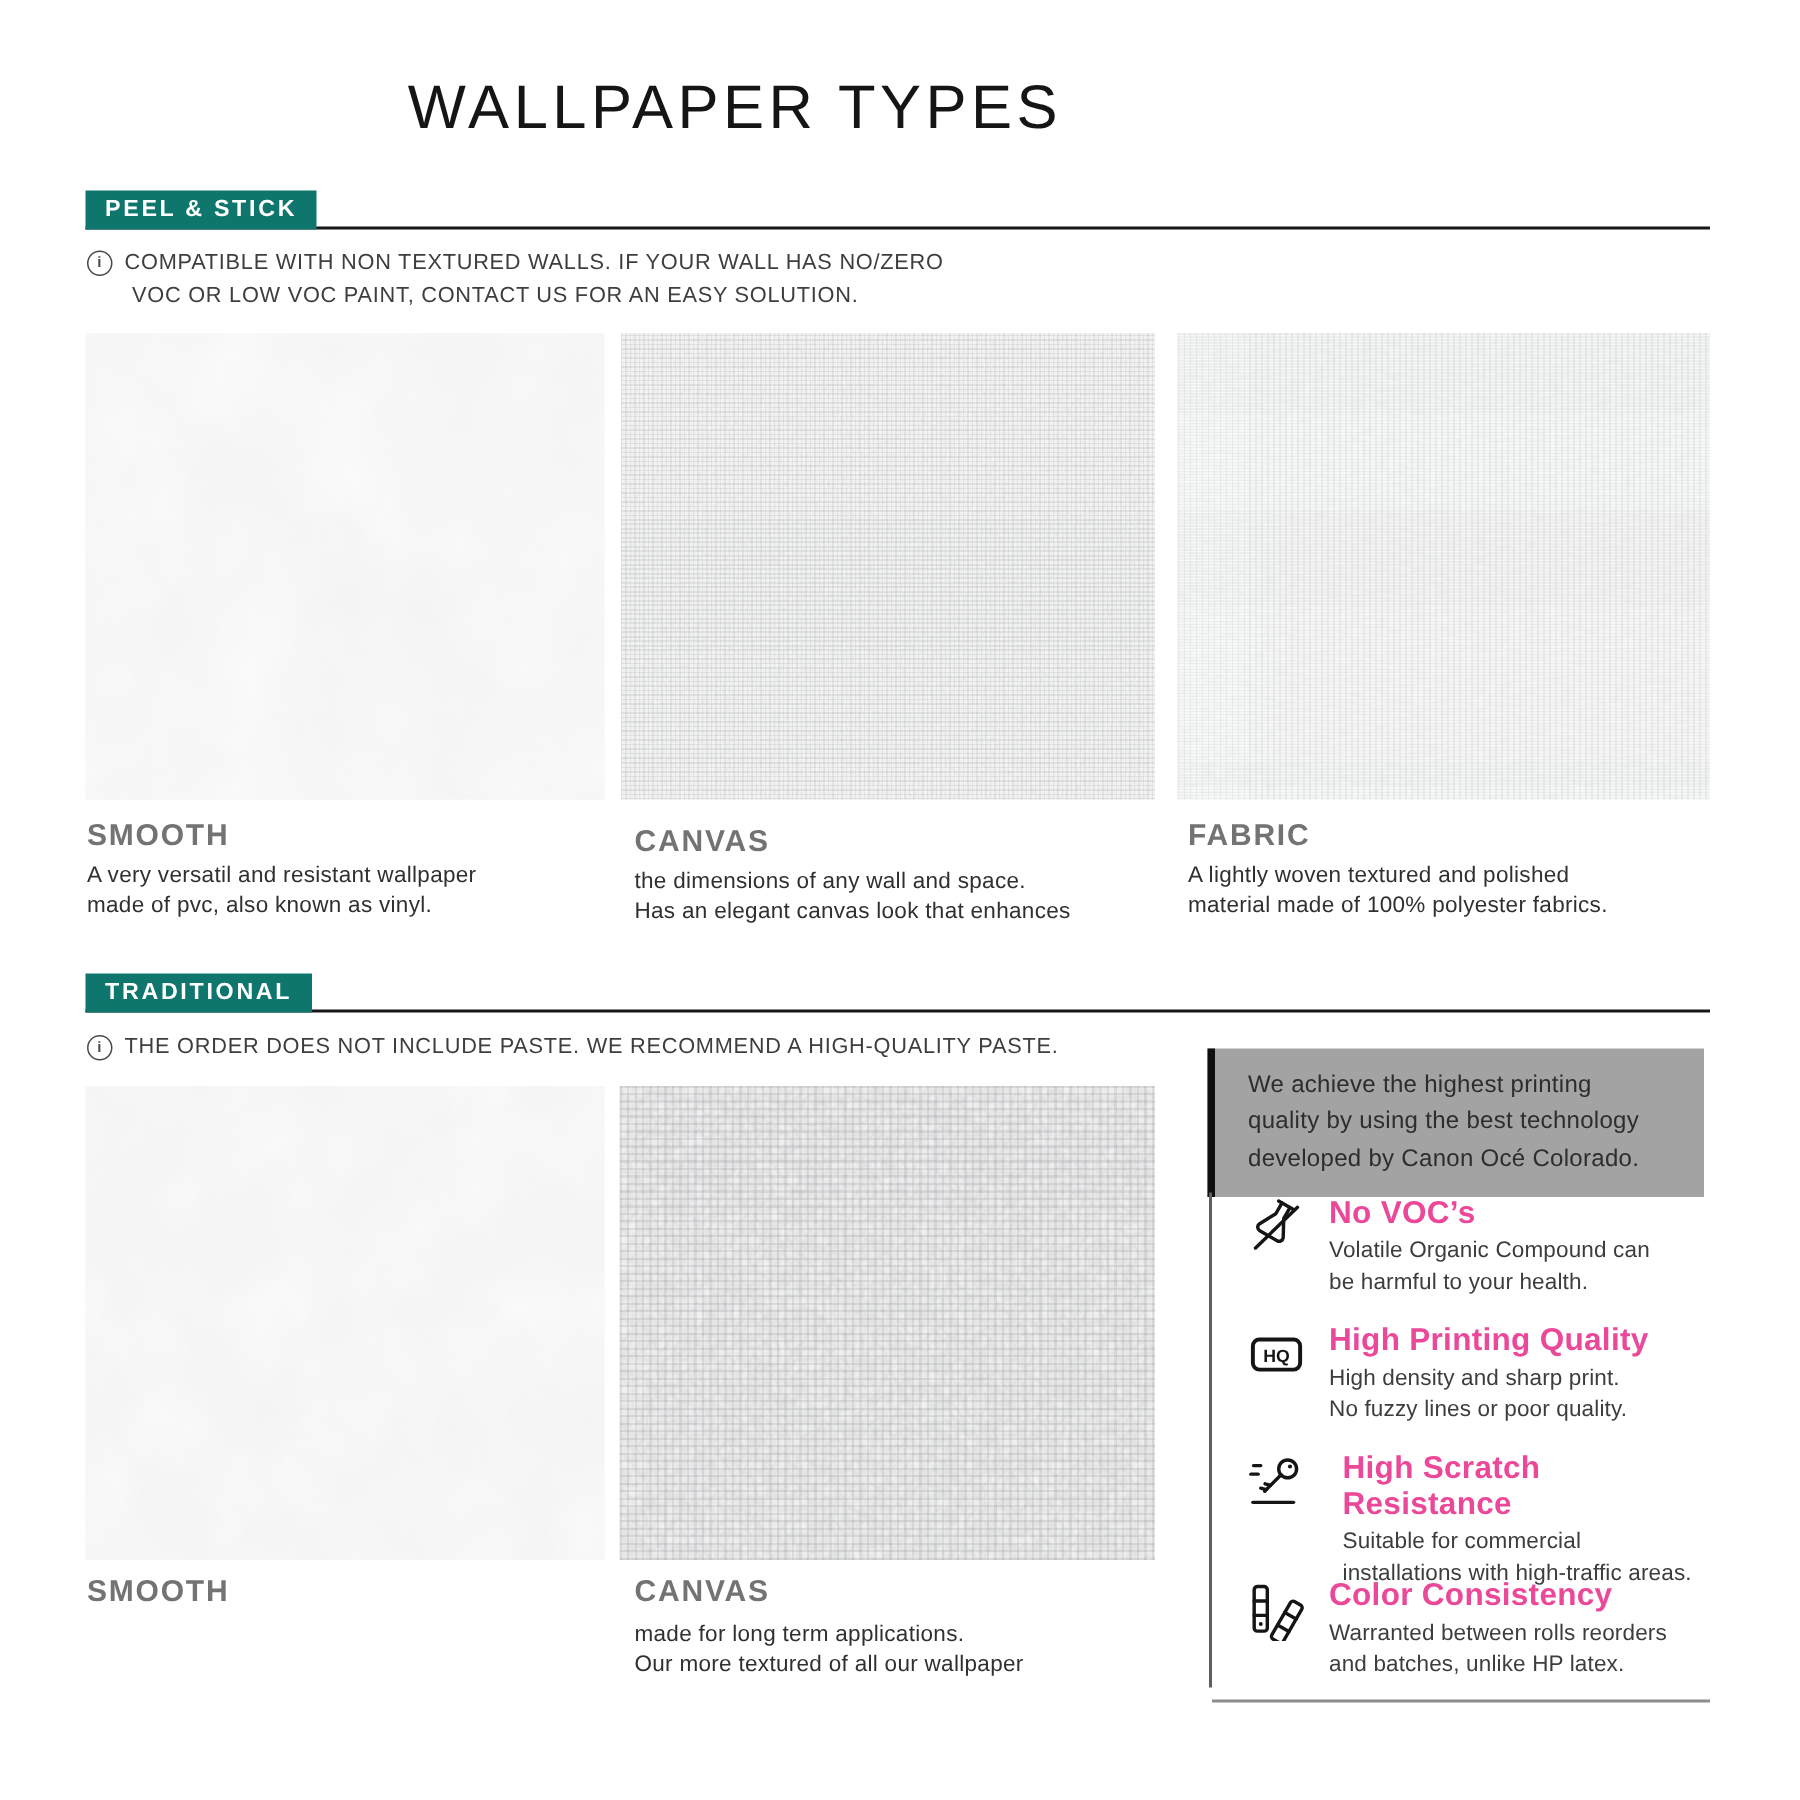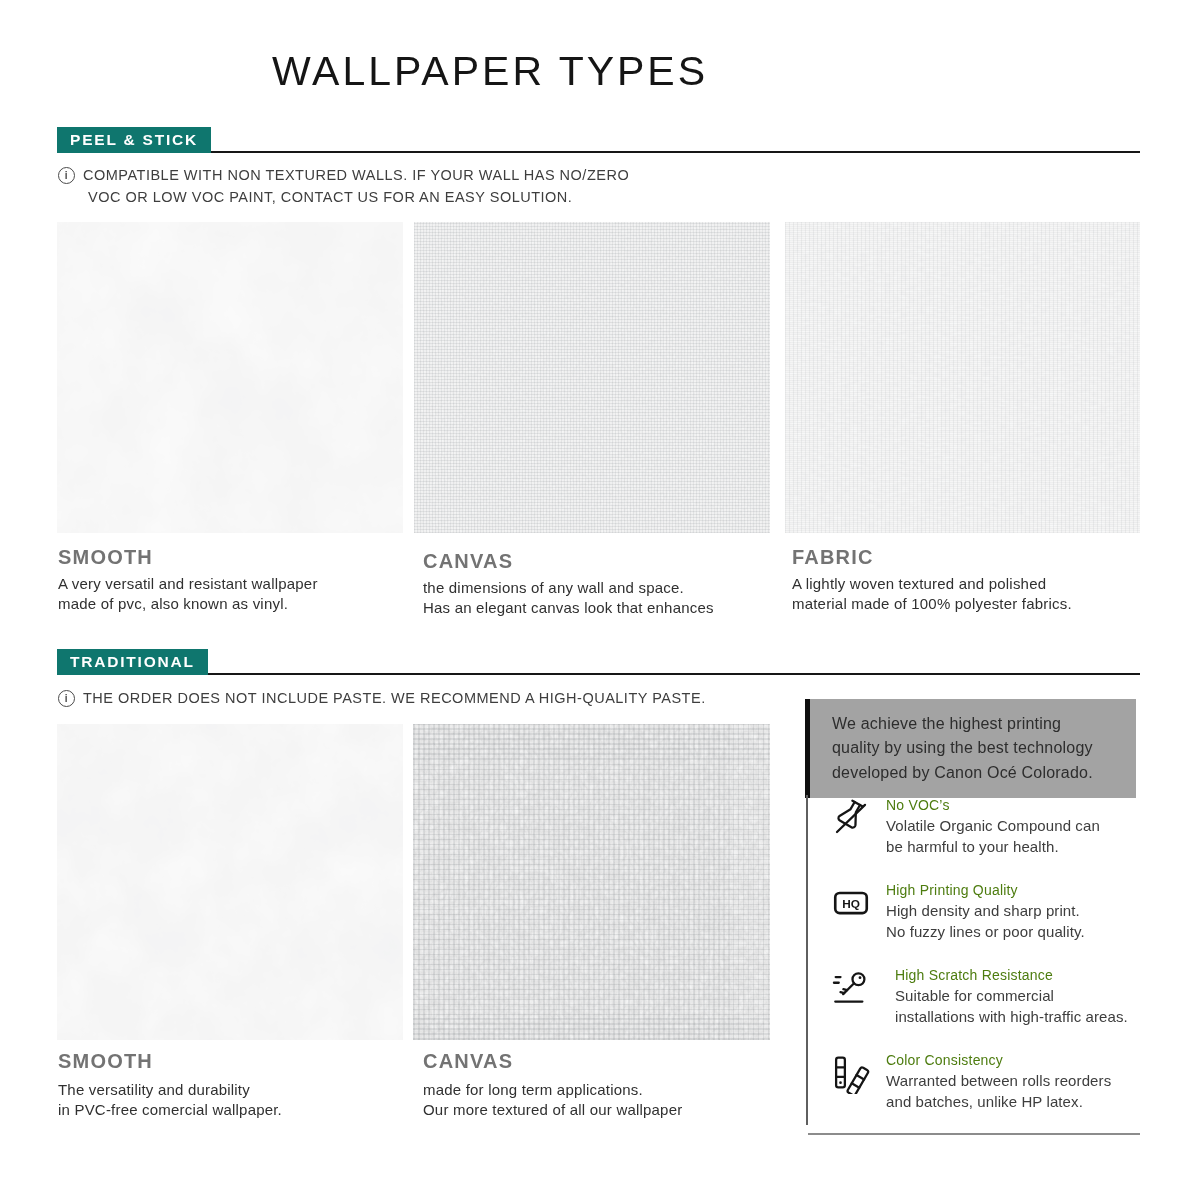--- a/index.html
+++ b/index.html
@@ -41,21 +41,21 @@
 
   .qbox { position:absolute; left:805px; top:676px; width:294px; background:#a3a3a3;
           border-left:5px solid #0f0f0f; padding:13px 10px 13px 22px; font-size:16px;
           line-height:1.52; color:#2d2d2d; letter-spacing:0.2px;margin-top:23px; }
   .vline { position:absolute; left:806px; top:795px; width:2px; height:330px; background:#5f5f5f; }
   .brule { position:absolute; left:808px; top:1133px; width:332px; height:2px; background:#8c8c8c; }
 
   .feat { position:absolute; left:830px; width:312px; display:flex; gap:14px; align-items:flex-start; }
   .fic  { flex:0 0 auto; width:42px; height:42px; }
   .fic svg { display:block; }
-  .feat-title { font-size:14px; font-weight:normal; color:#4d7c0f; letter-spacing:0.2px; margin-bottom:3px; }
+  .feat-title { font-size:21px; font-weight:bold; color:#ec4899; letter-spacing:0.2px; margin-bottom:3px; }
   .feat-desc  { font-size:15px; color:#3d3d3d; line-height:1.38; letter-spacing:0.1px; }
 </style>
 </head>
 <body>
 
 <div class="page">
 
   <svg width="0" height="0" style="position:absolute" aria-hidden="true">
     <defs>
       <filter id="fx-smooth" x="0" y="0" width="100%" height="100%">
@@ -173,24 +173,20 @@
         <rect width="100%" height="100%" filter="url(#fx-smooth2)" opacity="0.9"></rect>
       </svg>
   </div>
   <div class="swatch tex-canvas-rough" style="left:413px; top:724px; width:357px; height:316px;">
     <svg preserveAspectRatio="none">
         <rect width="100%" height="100%" filter="url(#fx-canvas-rough)" opacity="0.8"></rect>
       </svg>
   </div>
 
   <div class="sw-label" style="left:58px; top:1050px;">SMOOTH</div>
-  <div class="sw-desc" style="left:58px; top:1080px;">
-    <div>The versatility and durability</div>
-    <div>in PVC-free comercial wallpaper.</div>
-  </div>
 
   <div class="sw-label" style="left:423px; top:1050px;">CANVAS</div>
   <div class="sw-desc" style="left:423px; top:1080px;">
     <div>made for long term applications.</div>
     <div>Our more textured of all our wallpaper</div>
   </div>
 
   <div class="qbox">
     <div>We achieve the highest printing</div>
     <div>quality by using the best technology</div>

